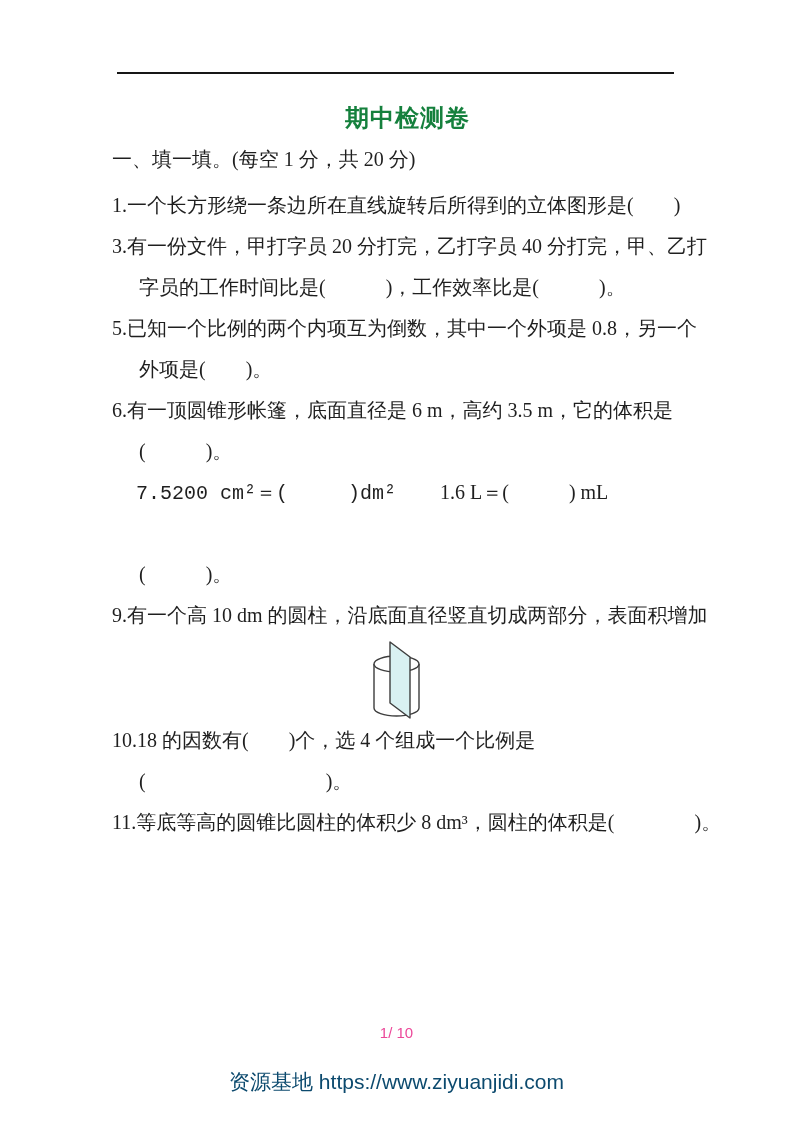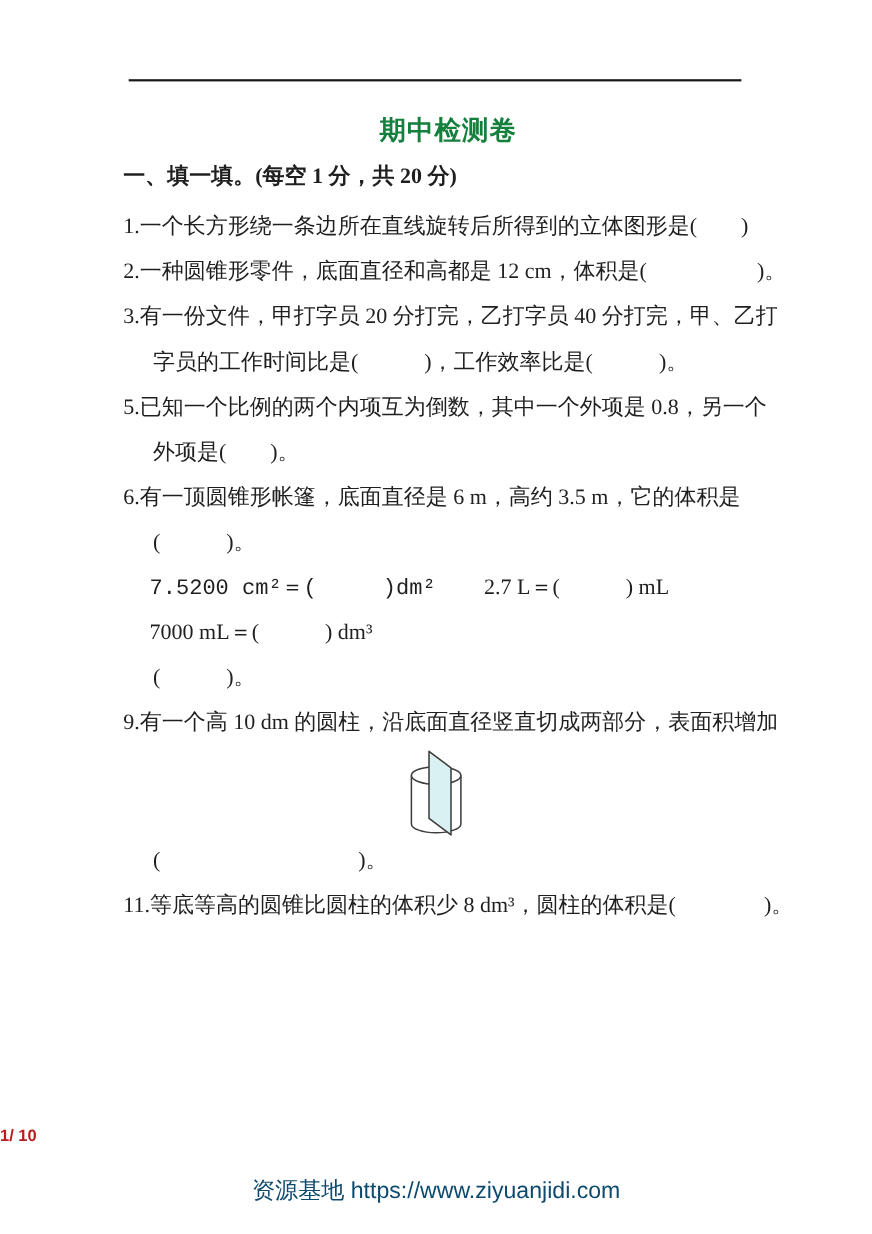--- a/index.html
+++ b/index.html
@@ -33,41 +33,42 @@
     left:112px; top:139px; width:590px;
   }
   .line {
     height:41px;
     display:flex;
     align-items:center;
     font-size:20px;
     white-space:pre;
     color:#1f1f1f;
   }
-  .heading { margin-bottom:5px;font-weight:bold; }
+  .heading { margin-bottom:5px; }
   .indent { padding-left:27px; }
   .cols { padding-left:24px; }
   .colL { display:inline-block; width:304px; white-space:pre;font-family:Liberation Mono, monospace; }
   .colR { display:inline-block; white-space:pre; }
   .figure {
     height:84px;
     position:relative;
   }
   .figure svg {
     position:absolute;
     left:253px; top:0;
   }
   .fig-stroke { stroke:#3d3d3d; stroke-width:1.4; stroke-linejoin:round; }
   .pageno {
     position:absolute;
     left:0; top:1024px; width:100%;
+    text-align:center;
     font-family:"Liberation Sans","DejaVu Sans",sans-serif;
-    font-weight:700;
+    font-weight:400;
     font-size:15px;
-    color:#b91c1c;
+    color:#ec4899;
     white-space:pre;
   }
   .watermark {
     position:absolute;
     left:0; top:1068px; width:100%;
     text-align:center;
     font-family:"Liberation Sans","DejaVu Sans",sans-serif;
     font-size:21px;
     color:#0c4a6e;
     white-space:pre;
@@ -81,55 +82,54 @@
   <div class="rule"></div>
 
   <div class="title">期中检测卷</div>
 
   <div class="content">
 
     <div class="line heading">一、填一填。(每空 1 分，共 20 分)</div>
 
     <div class="line">1.一个长方形绕一条边所在直线旋转后所得到的立体图形是(　　)</div>
 
-    <div class="line">2.一种圆锥形零件，底面直径和高都是 12 cm，体积是(　　　　　)。</div>
 
     <div class="line">3.有一份文件，甲打字员 20 分打完，乙打字员 40 分打完，甲、乙打</div>
     <div class="line indent">字员的工作时间比是(　　　)，工作效率比是(　　　)。</div>
 
 
     <div class="line">5.已知一个比例的两个内项互为倒数，其中一个外项是 0.8，另一个</div>
     <div class="line indent">外项是(　　)。</div>
 
     <div class="line">6.有一顶圆锥形帐篷，底面直径是 6 m，高约 3.5 m，它的体积是</div>
     <div class="line indent">(　　　)。</div>
 
     <div class="line cols">
       <span class="colL">7.5200 cm²＝(　　　)dm²</span>
-      <span class="colR">2.7 L＝(　　　) mL</span>
+      <span class="colR">1.6 L＝(　　　) mL</span>
     </div>
     <div class="line cols">
-      <span class="colR">7000 mL＝(　　　) dm³</span>
     </div>
 
     <div class="line indent">(　　　)。</div>
 
     <div class="line">9.有一个高 10 dm 的圆柱，沿底面直径竖直切成两部分，表面积增加</div>
 
     <div class="figure">
       <svg width="64" height="84" viewBox="0 0 64 84">
 
         <path class="fig-stroke" d="M 9 28 L 9 72 A 22.5 8 0 0 0 54 72 L 54 28" fill="#ffffff"></path>
 
         <ellipse class="fig-stroke" cx="31.5" cy="28" rx="22.5" ry="8" fill="#ffffff"></ellipse>
 
         <polygon class="fig-stroke" points="25,6 45,21 45,82 25,67" fill="#d9f1f2"></polygon>
       </svg>
     </div>
 
+    <div class="line">10.18 的因数有(　　)个，选 4 个组成一个比例是</div>
     <div class="line indent">(　　　　　　　　　)。</div>
 
     <div class="line">11.等底等高的圆锥比圆柱的体积少 8 dm³，圆柱的体积是(　　　　)。</div>
 
   </div>
 
   <div class="pageno">1/ 10</div>
 
   <div class="watermark">资源基地 https://www.ziyuanjidi.com</div>
 

